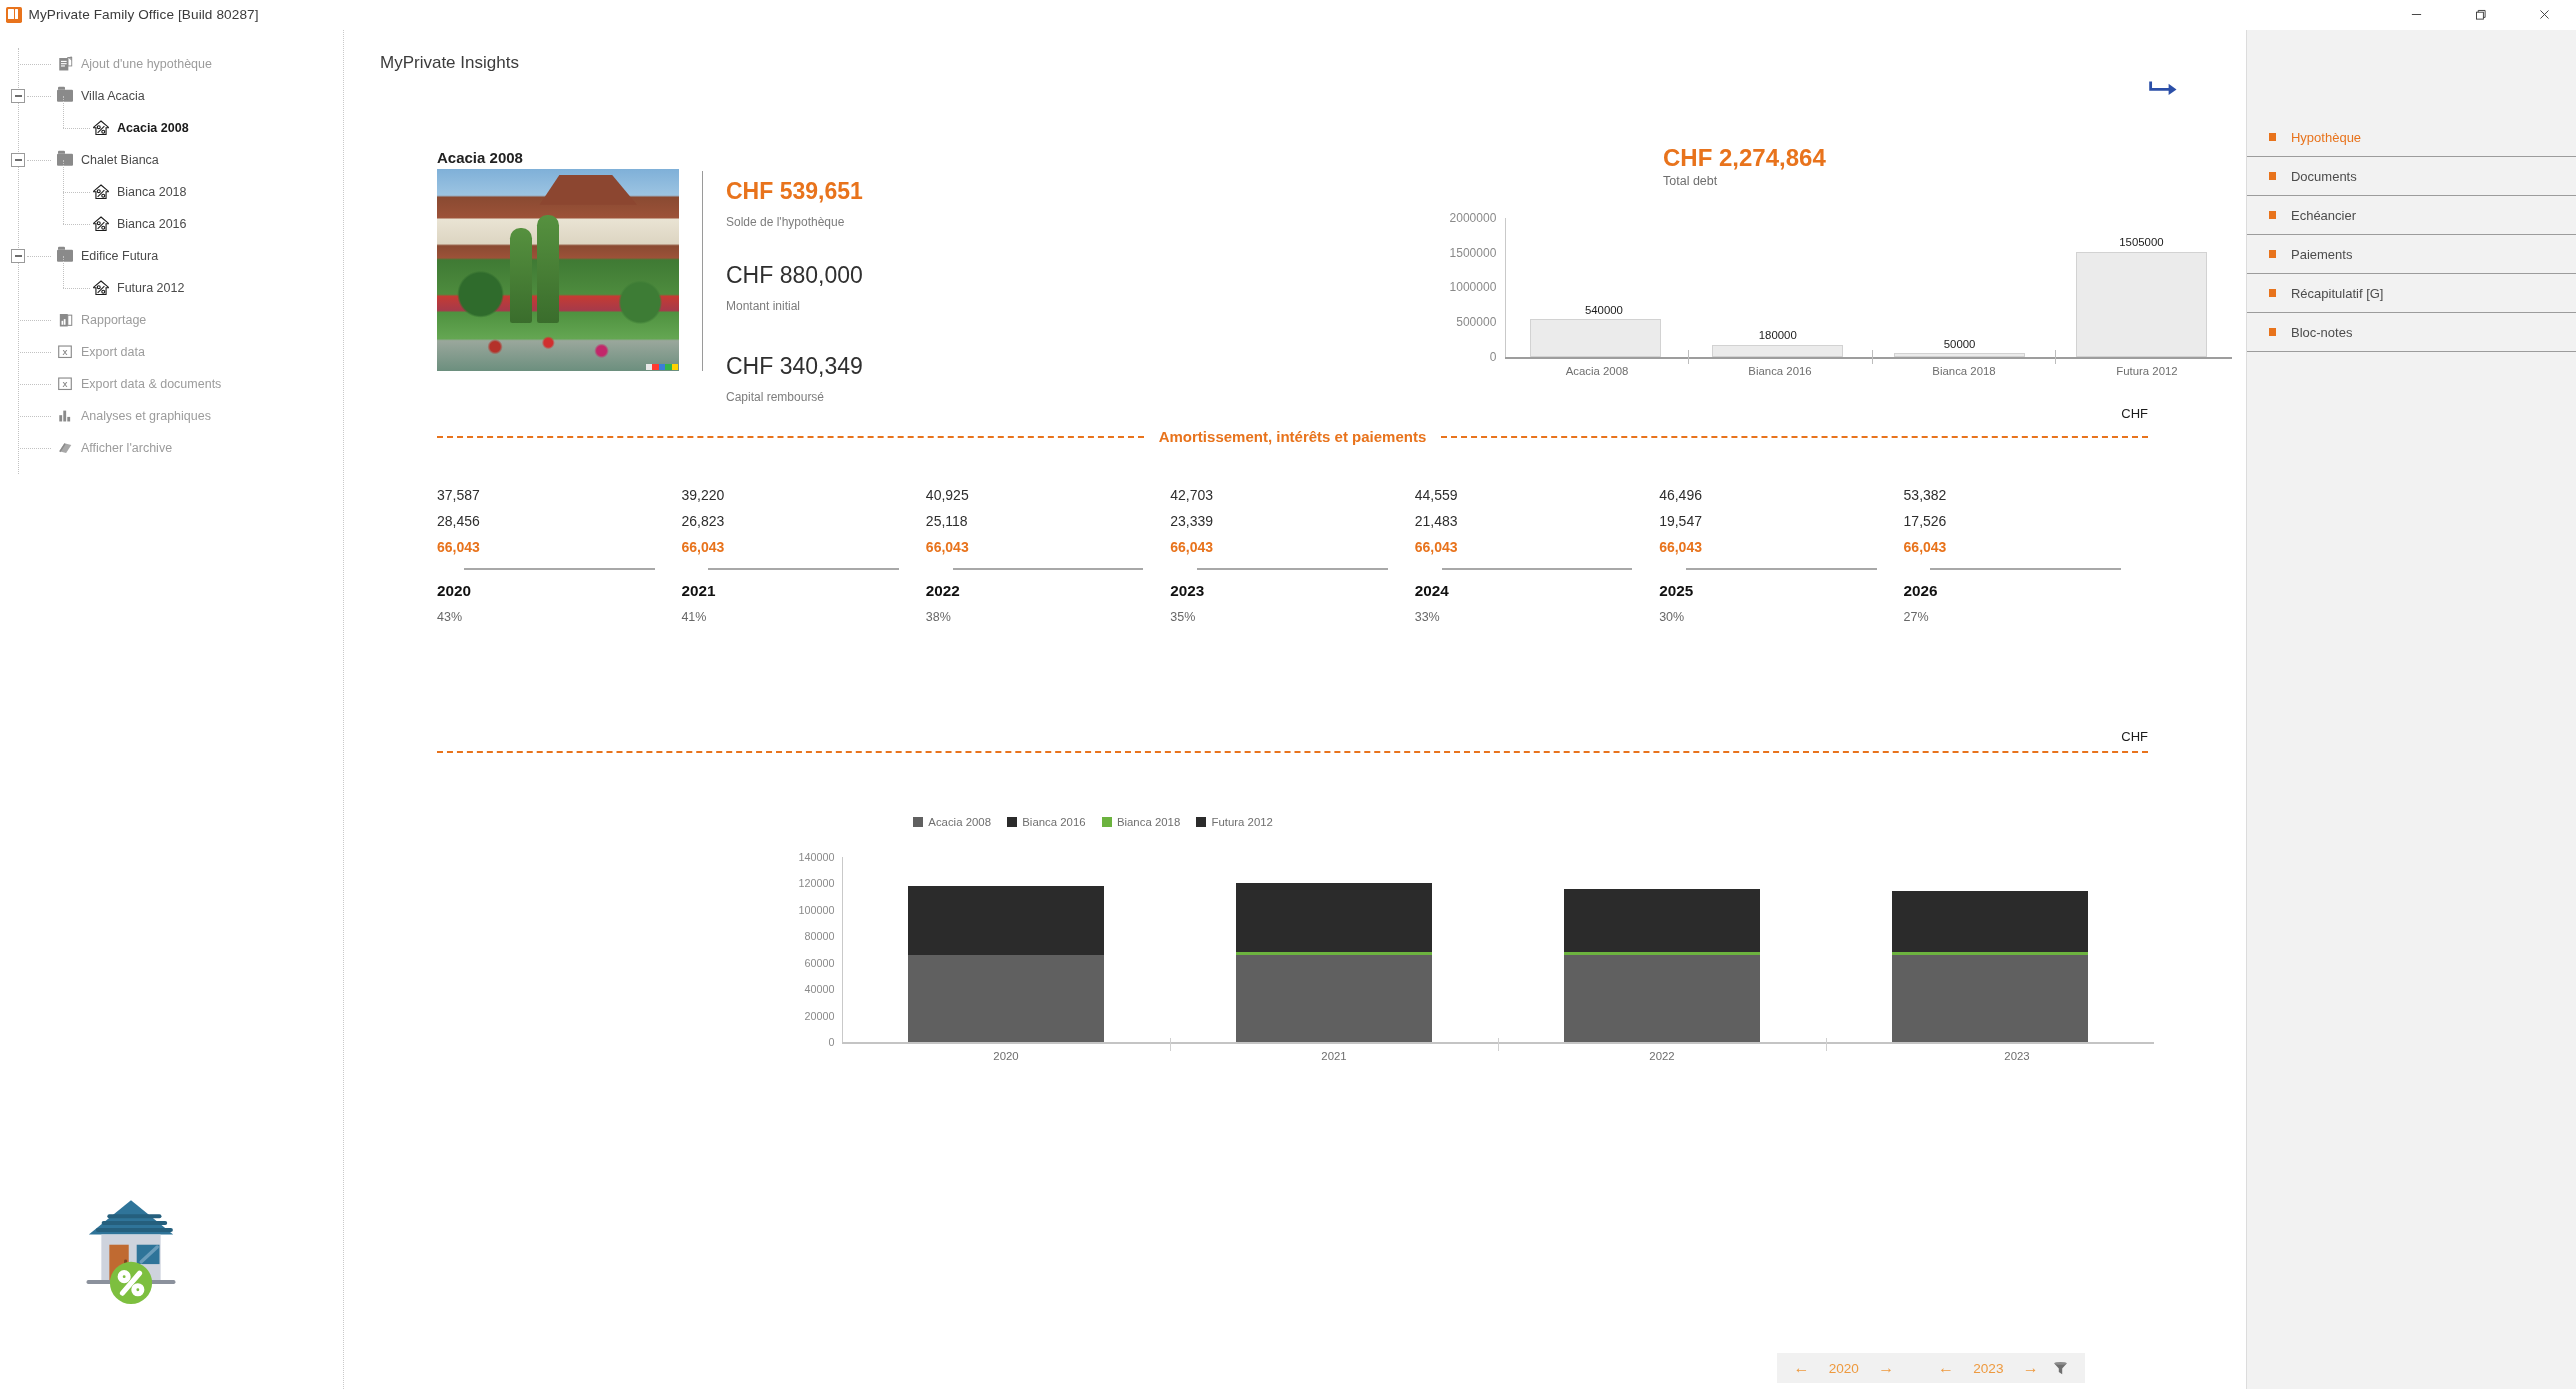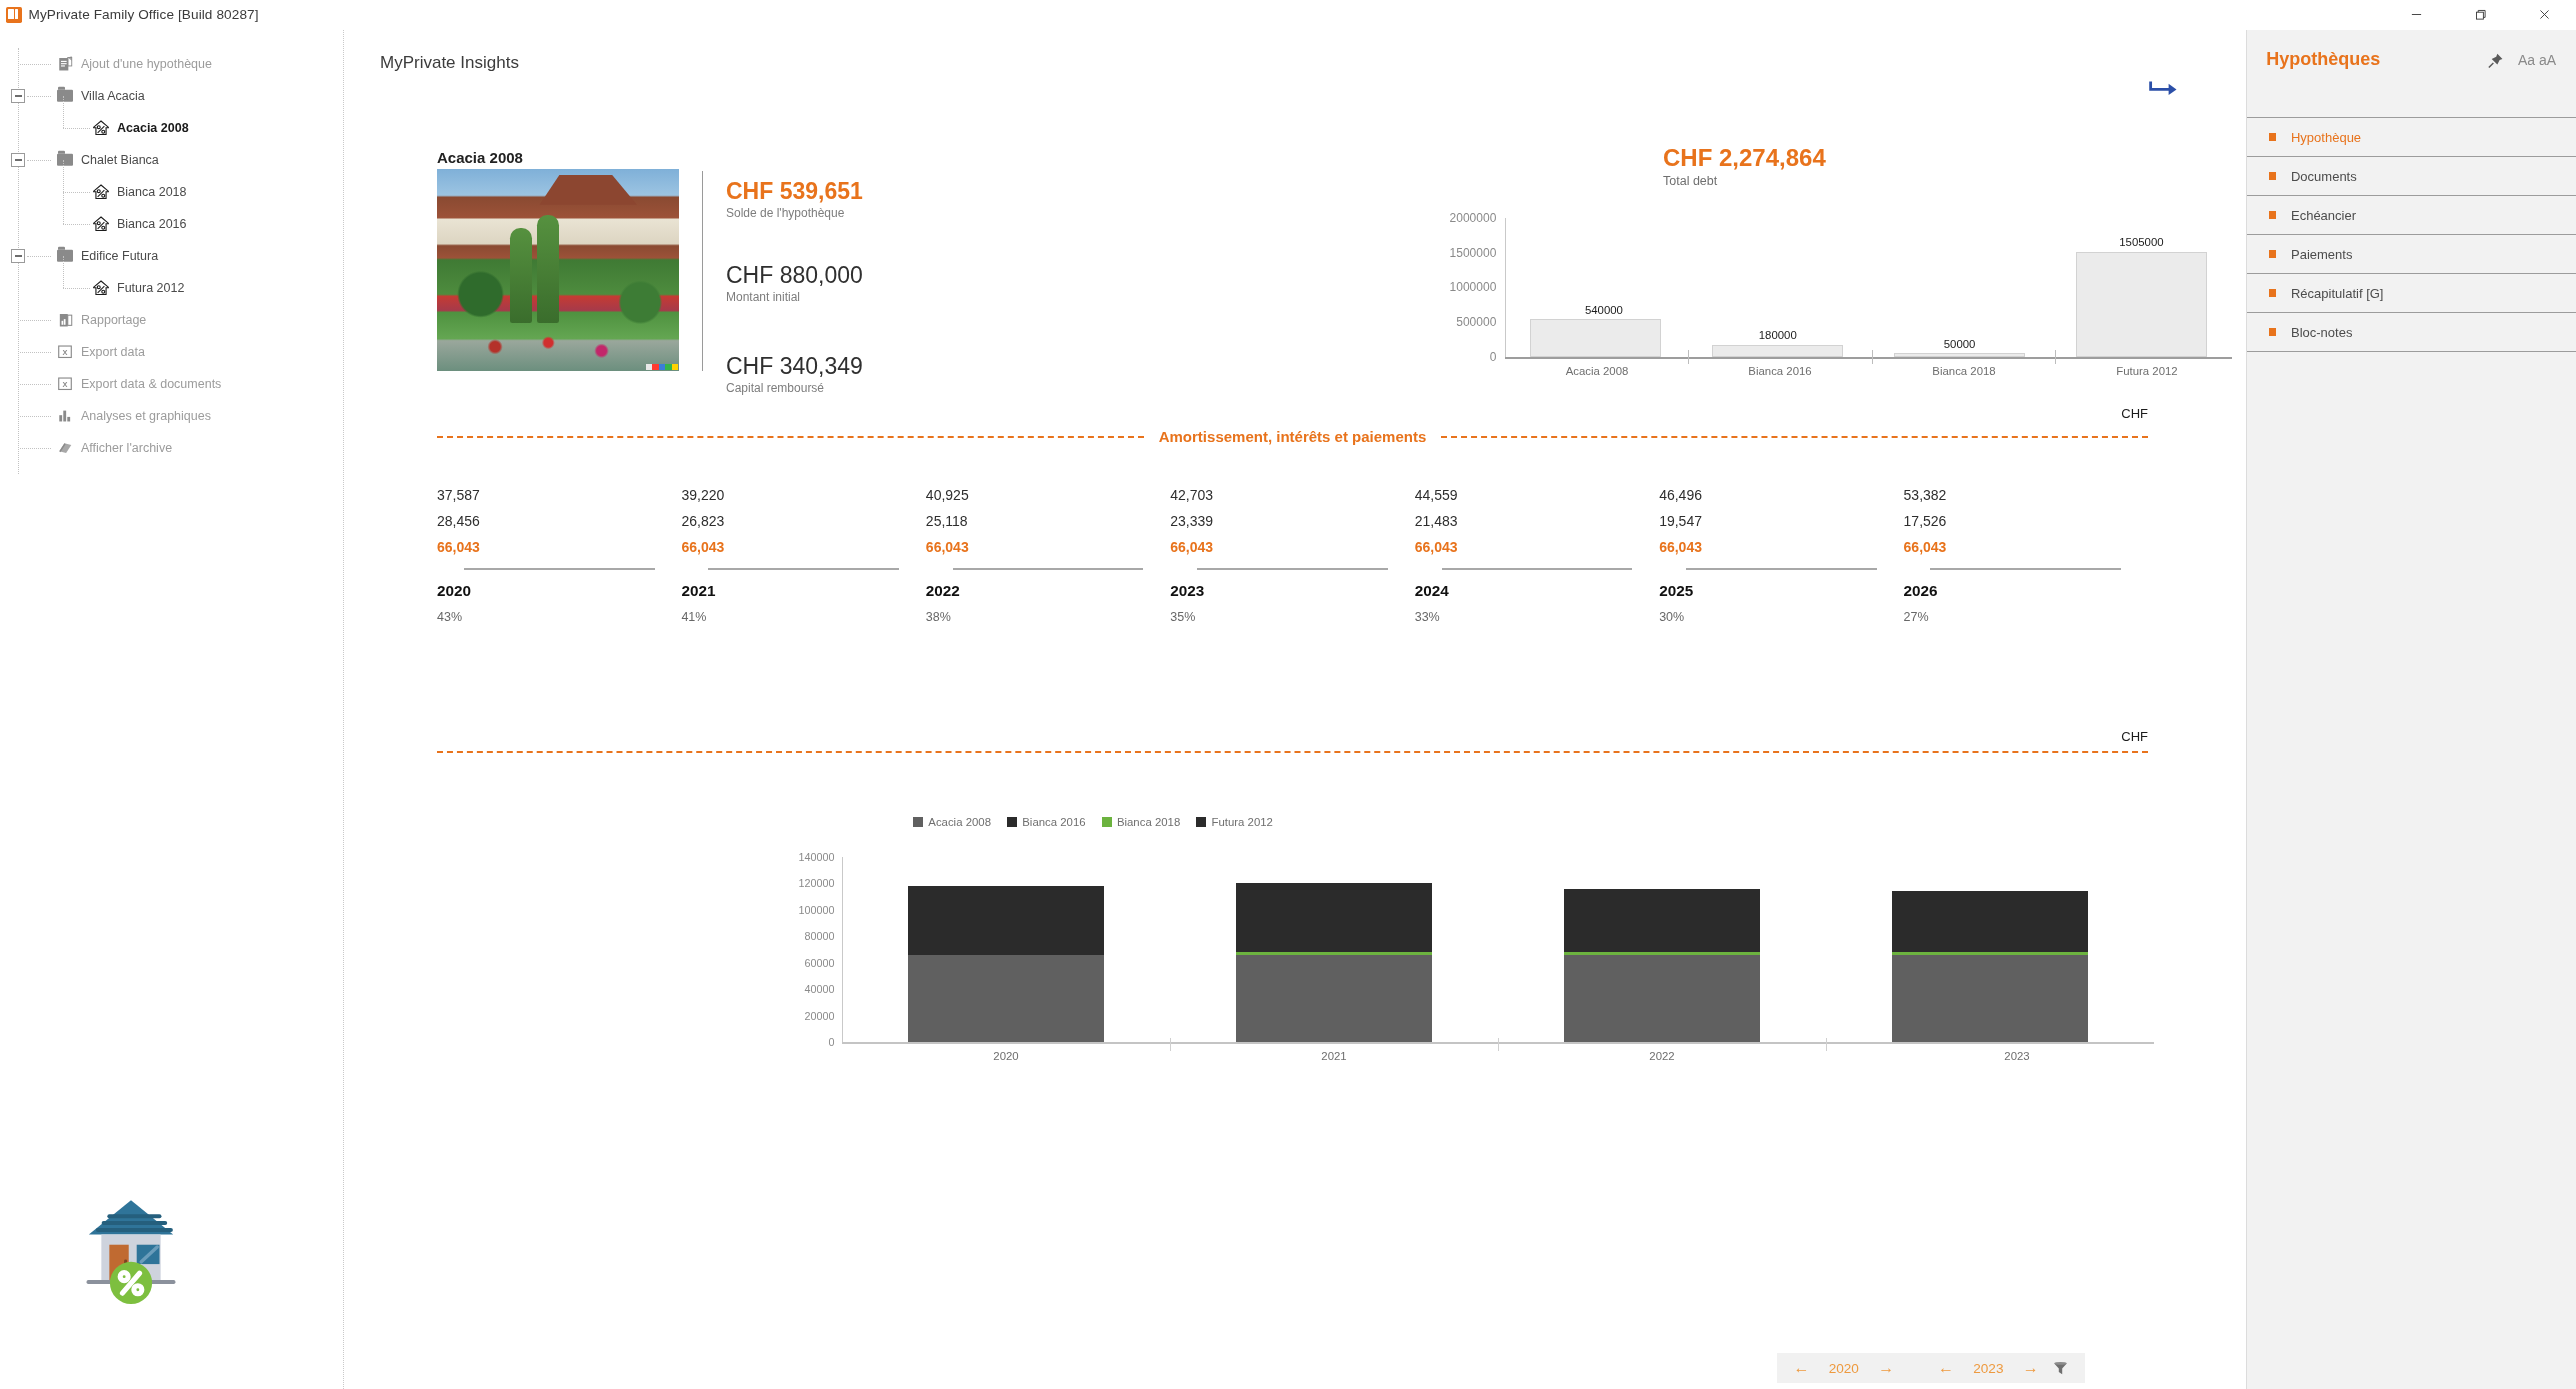--- a/index.html
+++ b/index.html
@@ -147,21 +147,21 @@
   #photo .swatches {
     position: absolute; right: 1.1px; bottom: 1.1px; width: 32px; height: 5.7px;
     background: linear-gradient(90deg,#e8e8e8 0 20%,#ff3b30 20% 40%,#3b7dd8 40% 60%,#35b44a 60% 80%,#ffd200 80% 100%);
   }
 
   .kpi-divider {
     position: absolute; width: 1.1px; background: #9a9a9a;
   }
   .kpi { position: absolute; }
   .kpi .val { font-size: 23px; line-height: 1.12; white-space: nowrap; }
-  .kpi .lbl { font-size: 12px; color: #7d7d7d; margin-top: 1px; white-space: nowrap; }
+  .kpi .lbl { font-size: 12px; color: #7d7d7d; margin-top: 10px; white-space: nowrap; }
   .kpi.accent .val { color: #E8731C; font-weight: bold; }
   .kpi.plain .val { color: #2f2f2f; }
 
   
   #debt-total {
     position: absolute; left: 1318px; top: 114px; text-align: left;
   }
   #debt-total .val {
     font-size: 24px; font-weight: bold; color: #E8731C; white-space: nowrap;
   }
@@ -779,30 +779,20 @@
 
 <div id="back-fab">
   <svg width="35" height="35" viewBox="0 0 62 62">
     <circle cx="31" cy="31" r="25" fill="none" stroke="#F6A95E" stroke-width="4"></circle>
     <path d="M38 31 H22" stroke="#F6A95E" stroke-width="7" stroke-linecap="butt"></path>
     <path d="M24 22 L14 31 L24 40 Z" fill="#F6A95E"></path>
   </svg>
 </div>
 
 <div id="rightpanel">
-  <div id="rp-header">
-    <div id="rp-title">Hypothèques</div>
-    <div id="rp-pin">
-      <svg width="19.3" height="19.3" viewBox="0 0 34 34">
-        <path d="M20 5 L29 14 L24 16 L20 24 L10 14 L18 10 Z" fill="#5a5a5a"></path>
-        <line x1="13" y1="21" x2="5" y2="29" stroke="#5a5a5a" stroke-width="2.6"></line>
-      </svg>
-    </div>
-    <div id="rp-aa">Aa aA</div>
-  </div>
 
   <div style="position:absolute; left:0; top:88px; width:330px;">
     <div class="rp-item sel">
       <span class="rp-bullet"></span>
       <span class="rp-label">Hypothèque</span>
     </div>
     <div class="rp-item">
       <span class="rp-bullet"></span>
       <span class="rp-label">Documents</span>
     </div>

